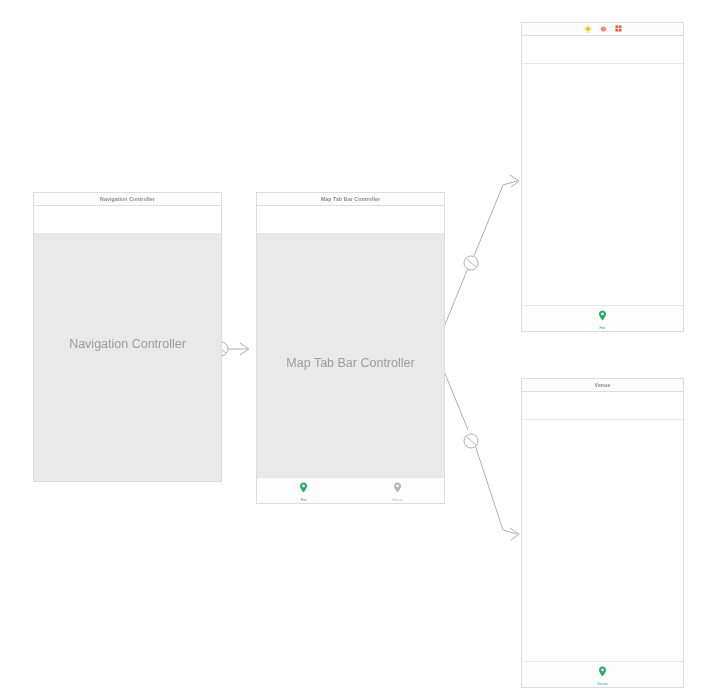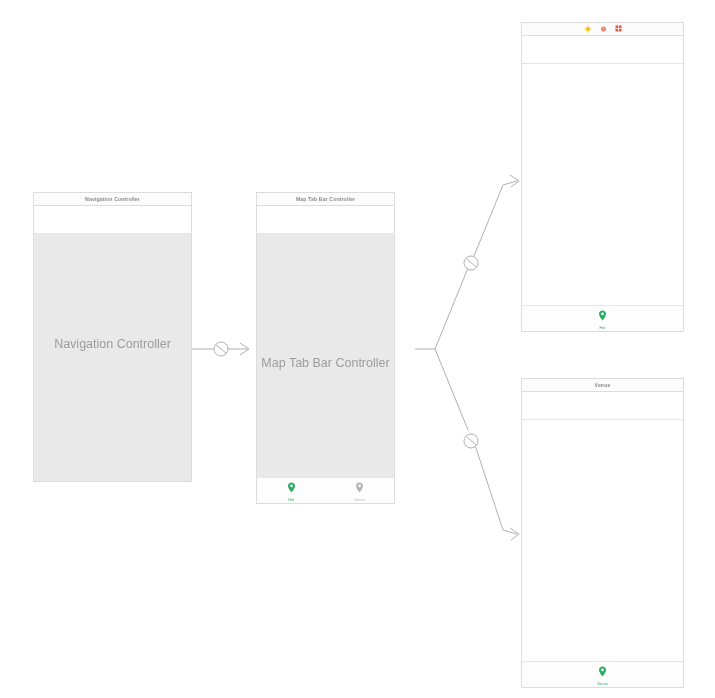--- a/index.html
+++ b/index.html
@@ -112,30 +112,30 @@
     <g stroke="#b0b0b0" stroke-width="1" fill="#ffffff">
       <circle cx="471" cy="263" r="7"></circle>
       <line x1="467" y1="259" x2="476" y2="267"></line>
     </g>
     <g stroke="#b0b0b0" stroke-width="1" fill="#ffffff">
       <circle cx="471" cy="441" r="7"></circle>
       <line x1="467" y1="437" x2="476" y2="445"></line>
     </g>
   </svg>
 
-  <div class="scene" style="left:33px; top:192px; width:159px;">
+  <div class="scene" style="left:33px; top:192px; width:189px;">
     <div class="scene-title">Navigation Controller</div>
     <div class="scene-body" style="height:276px;">
       <div class="statusbar"></div>
       <div class="content-gray"></div>
       <div class="placeholder-label">Navigation Controller</div>
     </div>
   </div>
 
-  <div class="scene" style="left:256px; top:192px; width:139px;">
+  <div class="scene" style="left:256px; top:192px; width:189px;">
     <div class="scene-title">Map Tab Bar Controller</div>
     <div class="scene-body" style="height:298px;">
       <div class="statusbar"></div>
       <div class="content-gray"></div>
       <div class="placeholder-label" style="top:157px;">Map Tab Bar Controller</div>
 
       <div class="tabbar">
         <div class="tabitem tab-active">
           <span class="pin-icon">
             <svg width="9" height="11" viewBox="0 0 9 11" xmlns="http://www.w3.org/2000/svg">

